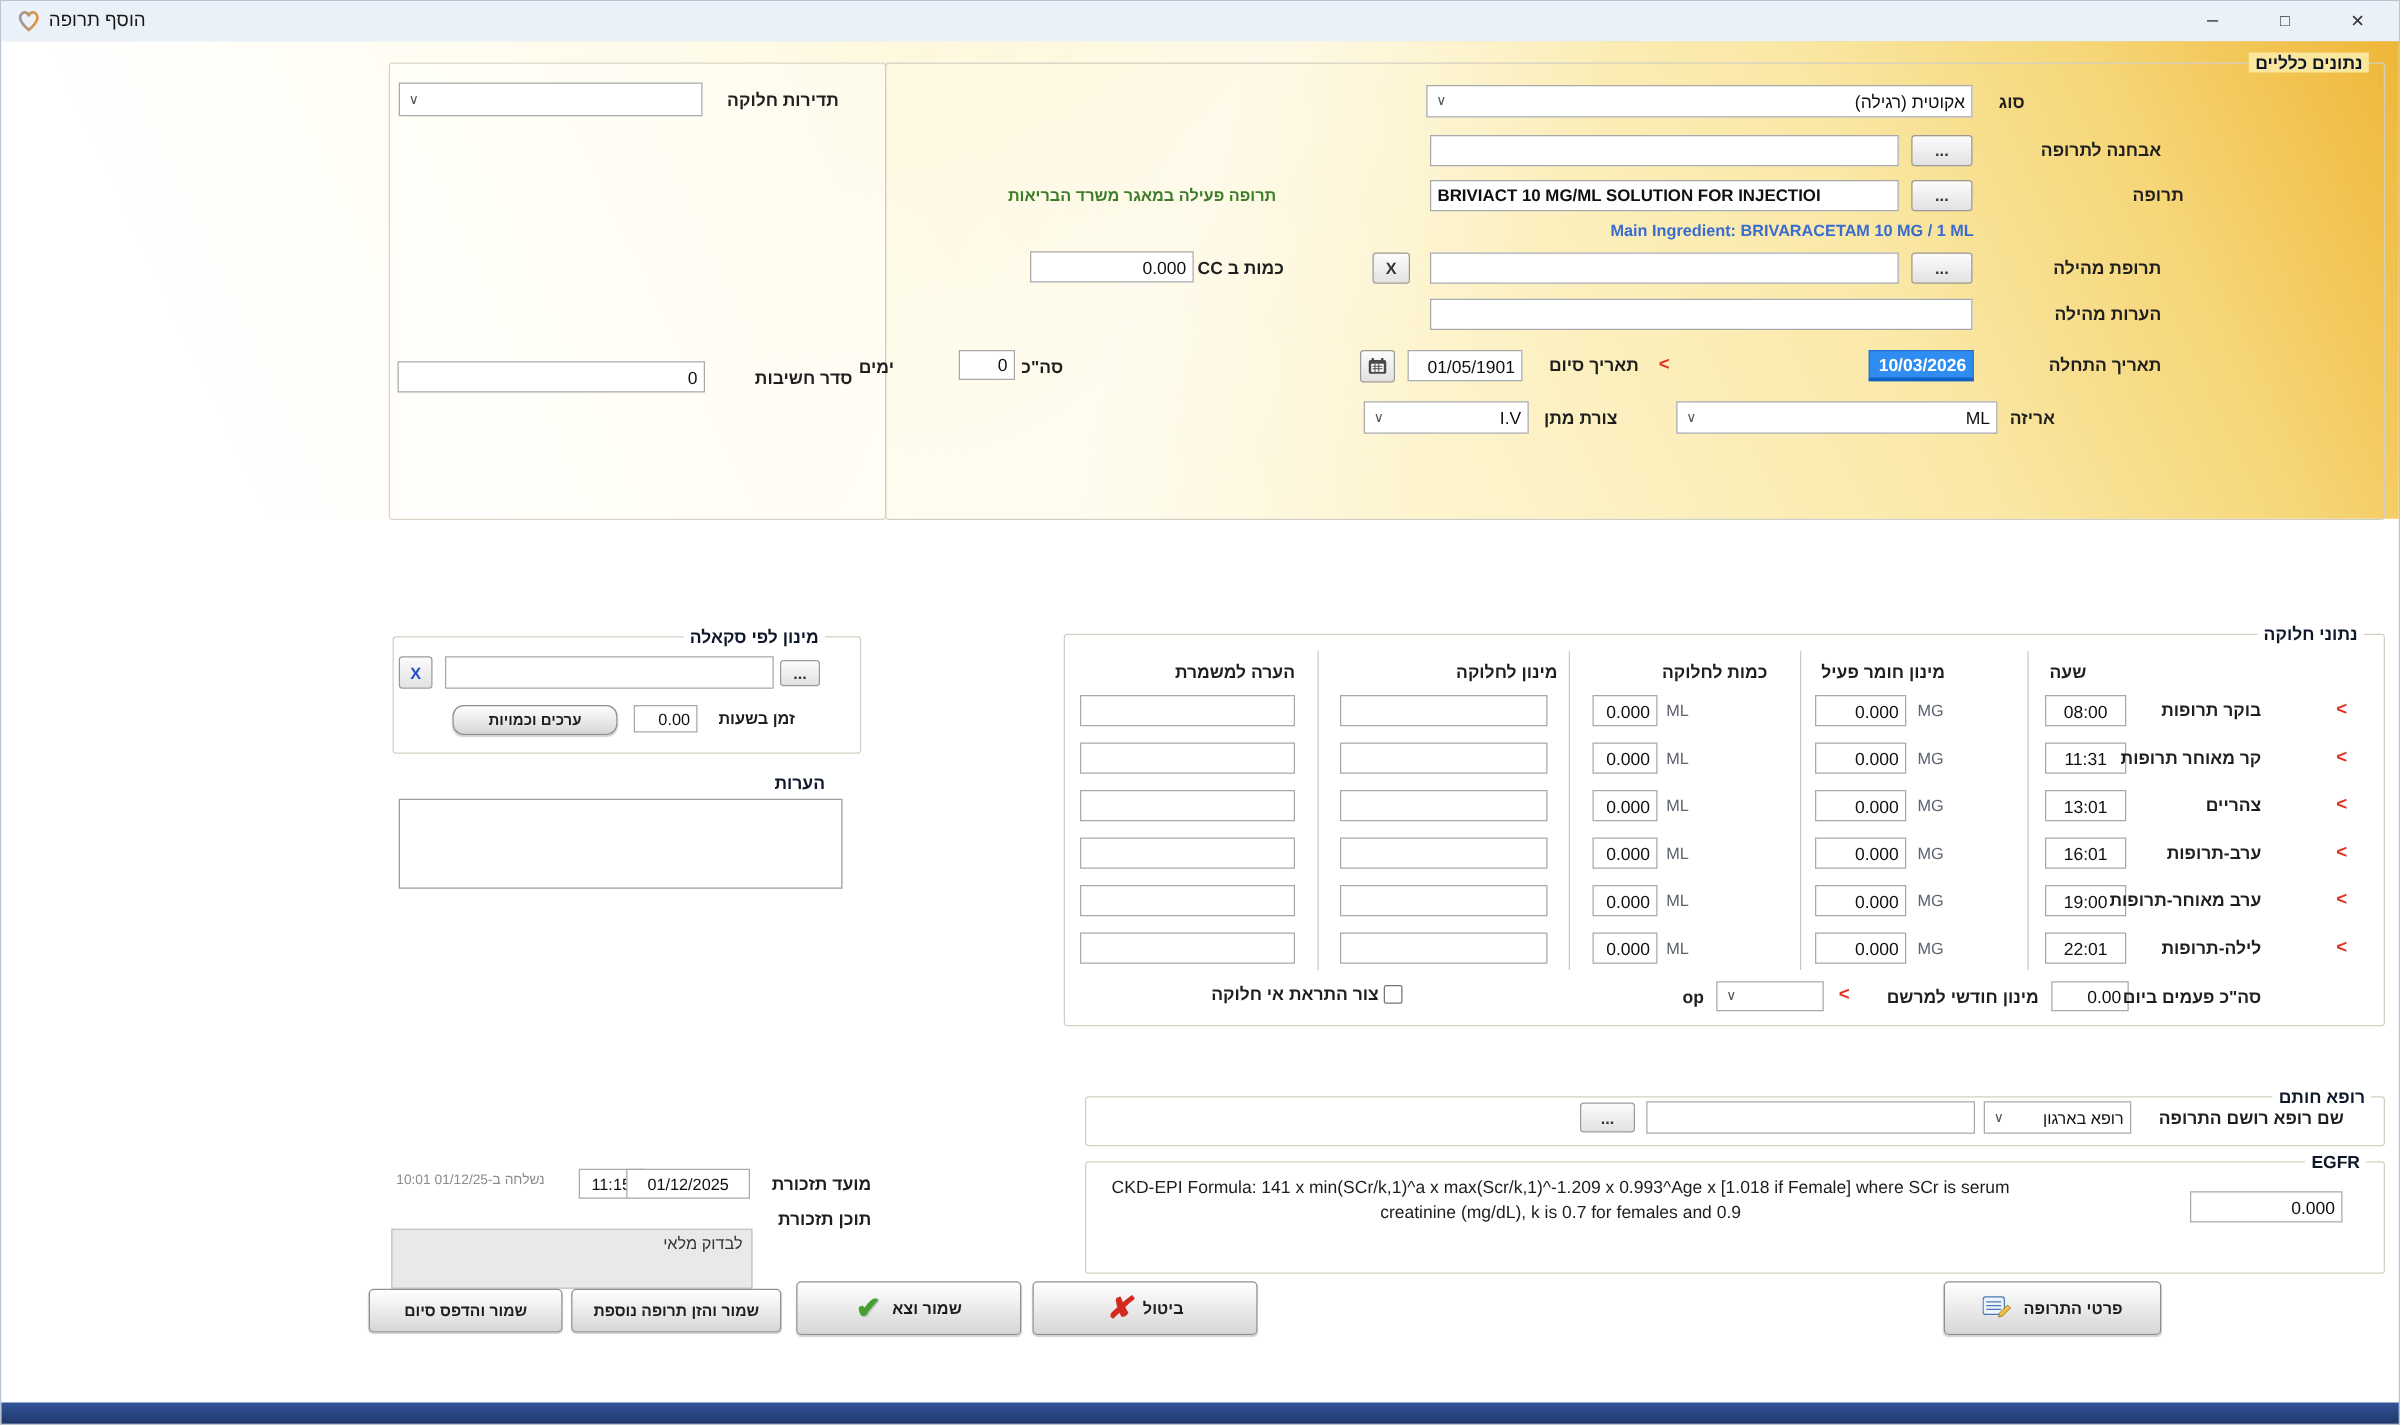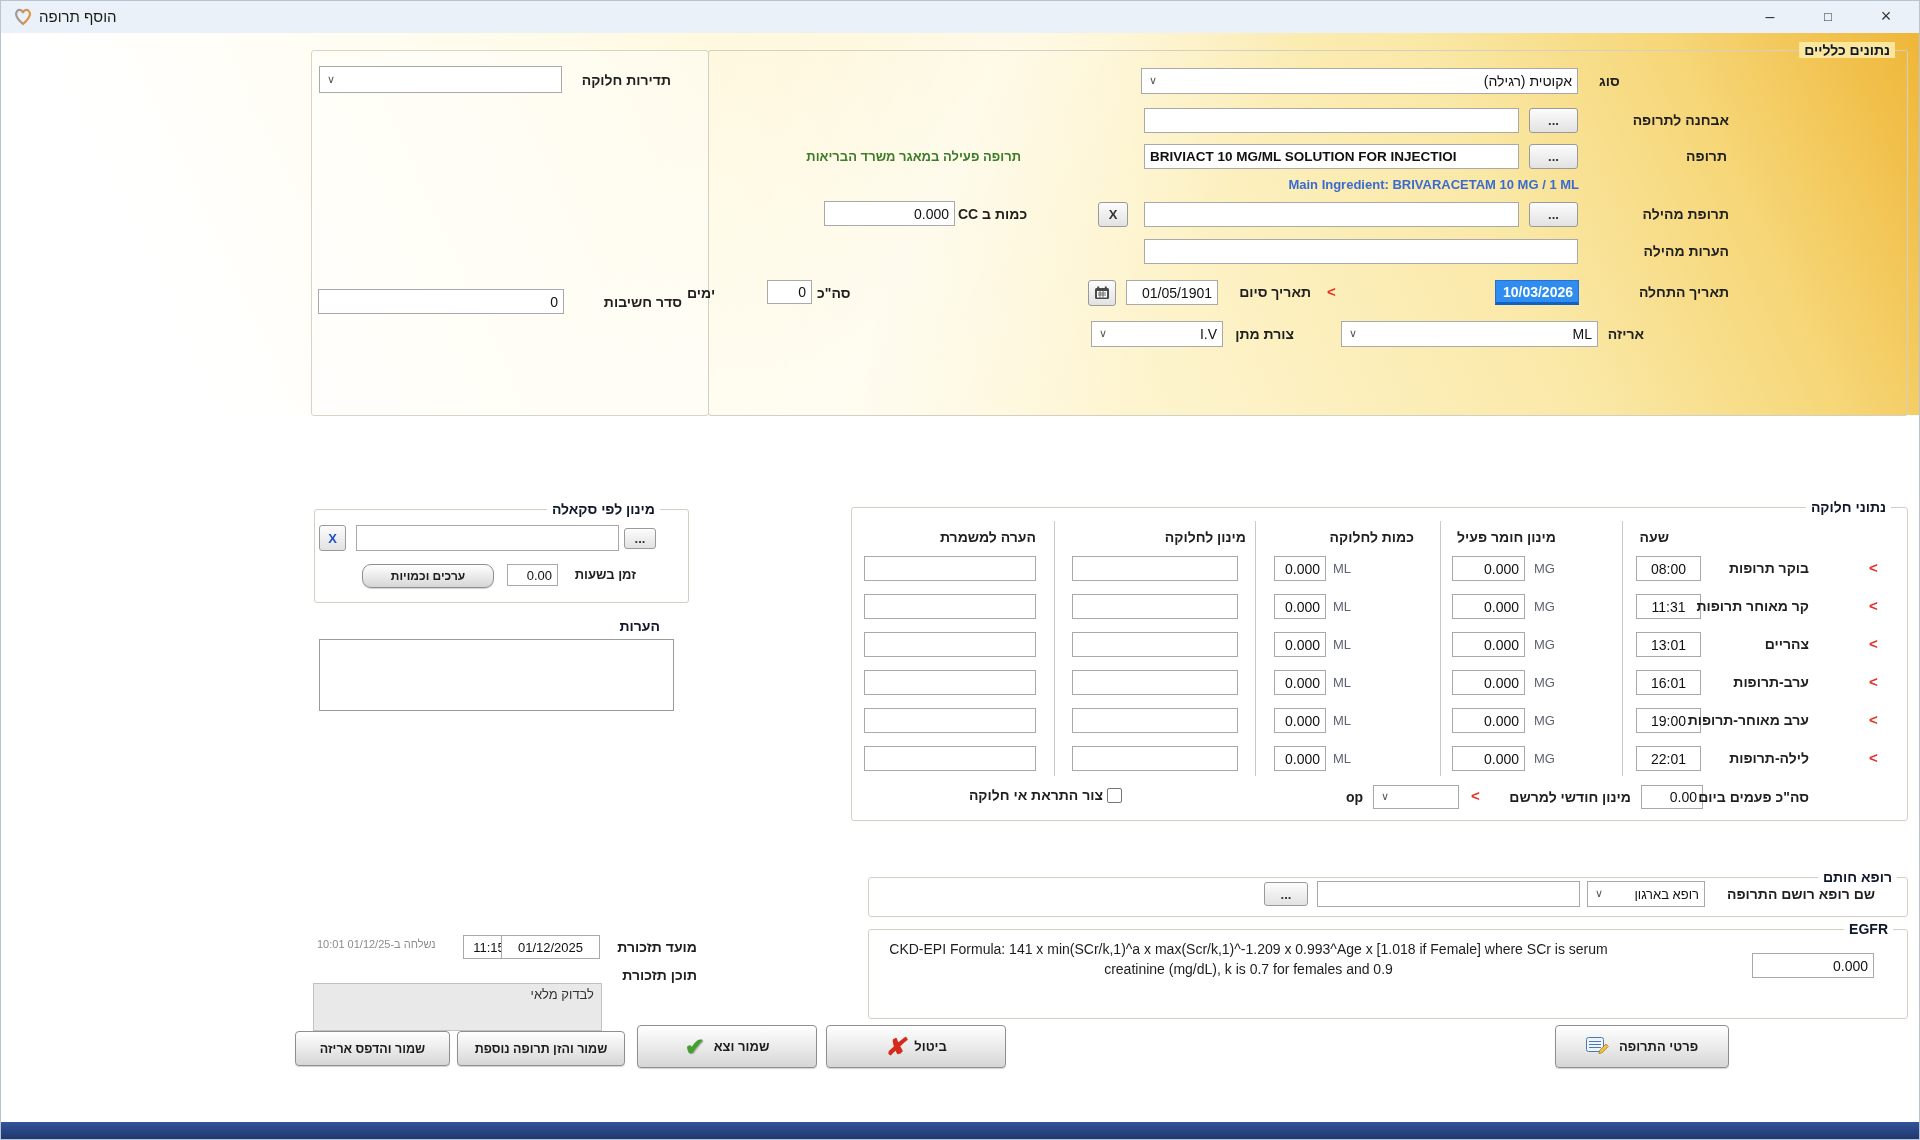--- a/index.html
+++ b/index.html
@@ -78,21 +78,21 @@
     <span style="direction:rtl;">אקוטית (רגילה)</span>
   </div>
   <span class="lbl" style="left:1598px;top:72px;">סוג</span>
 
   <div class="field" style="left:1143px;top:107px;width:375px;height:25px;"></div>
   <div class="btn3" style="left:1528px;top:107px;width:49px;height:25px;">...</div>
   <span class="lbl" style="right:190px;top:111px;">אבחנה לתרופה</span>
 
   <div class="field drugval" style="left:1143px;top:143px;width:375px;height:25px;overflow:hidden;white-space:nowrap;">BRIVIACT 10 MG/ML SOLUTION FOR INJECTIOI</div>
   <div class="btn3" style="left:1528px;top:143px;width:49px;height:25px;">...</div>
-  <span class="lbl" style="right:192px;top:147px;">תרופה</span>
+  <span class="lbl" style="right:172px;top:147px;">תרופה</span>
   <span class="greennote" style="right:898px;top:148px;">תרופה פעילה במאגר משרד הבריאות</span>
   <span class="bluenote" style="right:340px;top:176px;">Main Ingredient: BRIVARACETAM 10 MG / 1 ML</span>
 
   <div class="btn3" style="left:1097px;top:201px;width:30px;height:25px;">X</div>
   <div class="field" style="left:1143px;top:201px;width:375px;height:25px;"></div>
   <div class="btn3" style="left:1528px;top:201px;width:49px;height:25px;">...</div>
   <span class="lbl" style="right:190px;top:205px;">תרופת מהילה</span>
   <span class="lbl" style="left:957px;top:205px;">כמות ב CC</span>
   <div class="field num" style="left:823px;top:200px;width:131px;height:25px;">0.000</div>
 
@@ -242,21 +242,21 @@
   </div>
   <div class="field num" style="left:1751px;top:952px;width:122px;height:25px;">0.000</div>
 
   <span class="greynote" style="left:316px;top:937px;">נשלחה ב-01/12/25 10:01</span>
   <div class="field ctr" style="left:462px;top:934px;width:52px;height:24px;font-size:13px;">11:15</div>
   <div class="field ctr" style="left:500px;top:934px;width:99px;height:24px;font-size:13px;">01/12/2025</div>
   <span class="lbl" style="right:1222px;top:938px;">מועד תזכורת</span>
   <span class="lbl" style="right:1222px;top:966px;">תוכן תזכורת</span>
   <div class="field disfield" style="left:312px;top:962px;width:289px;height:48px;">לבדוק מלאי</div>
 
-  <div class="btn" style="left:294px;top:1030px;width:153px;height:33px;font-size:12.5px;">שמור והדפס אריזה</div>
+  <div class="btn" style="left:294px;top:1030px;width:153px;height:33px;font-size:12.5px;">שמור והדפס סיום</div>
   <div class="btn" style="left:456px;top:1030px;width:166px;height:33px;font-size:12.5px;">שמור והזן תרופה נוספת</div>
   <div class="btn" style="left:636px;top:1024px;width:178px;height:41px;">
     <span>שמור וצא</span>
     <span style="color:#44a02e;font-size:24px;text-shadow:1px 1px 1px rgba(0,0,0,.25);">✔</span>
   </div>
   <div class="btn" style="left:825px;top:1024px;width:178px;height:41px;">
     <span>ביטול</span>
     <span style="color:#d42a1e;font-size:24px;font-style:italic;">✘</span>
   </div>
   <div class="btn" style="left:1554px;top:1024px;width:172px;height:41px;">

